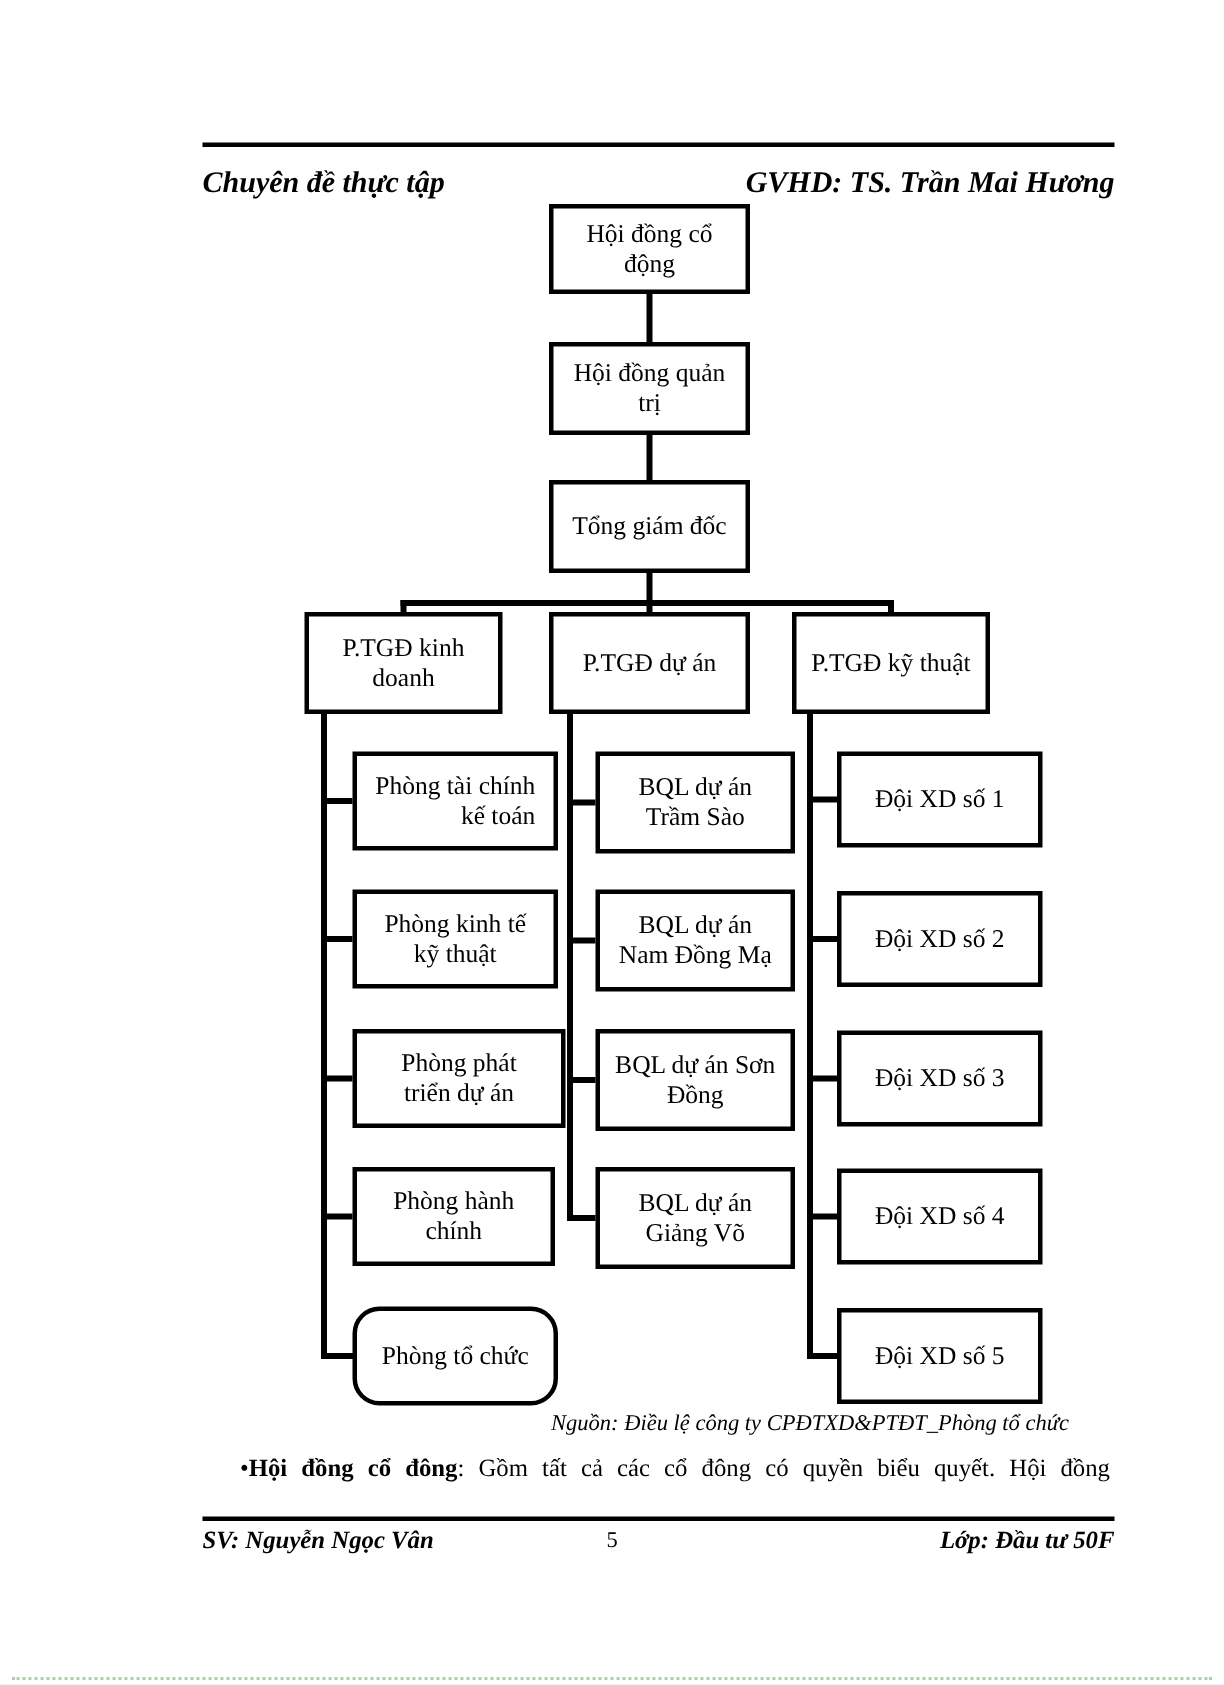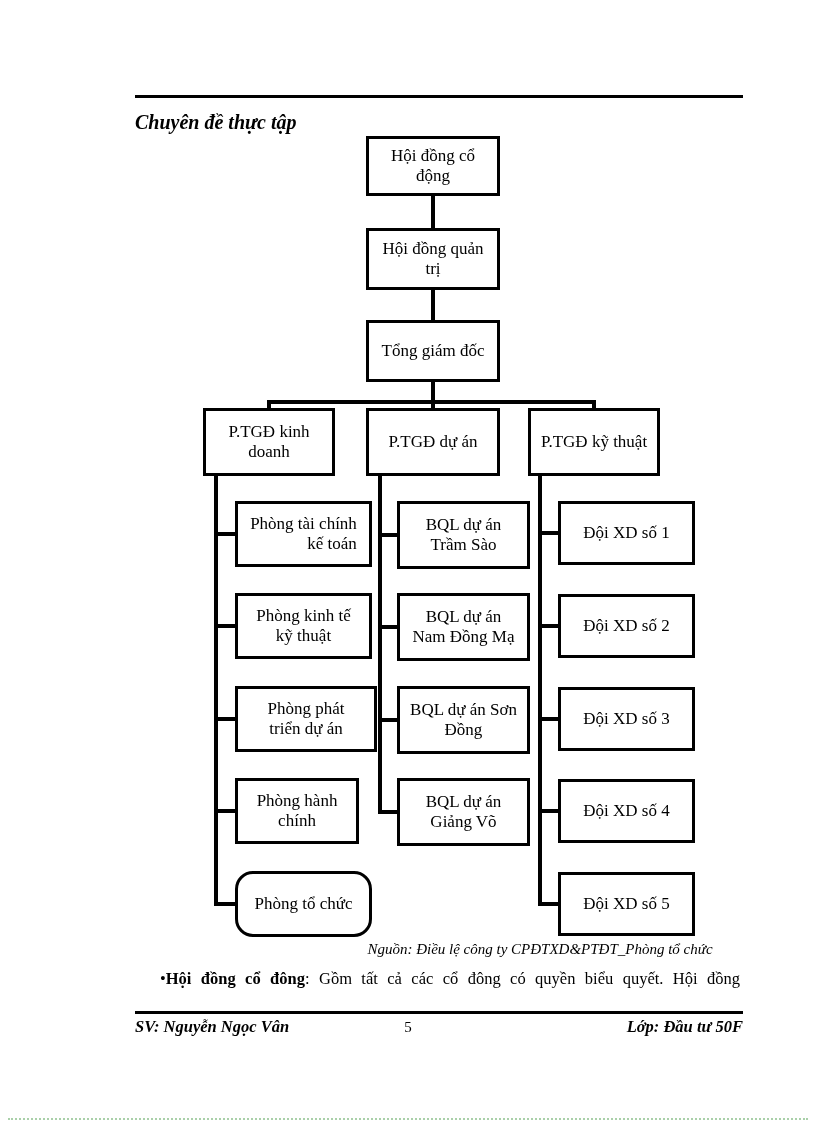--- a/index.html
+++ b/index.html
@@ -40,20 +40,21 @@
   }
   .bottom-dots{position:absolute;left:8px;right:8px;bottom:3px;height:0;border-top:2px dotted #94c594;opacity:.8;}
 </style>
 </head>
 <body>
 
 <div class="page">
 
   <div class="header">
     <span>Chuyên đề thực tập</span>
+    <span>GVHD: TS. Trần Mai Hương</span>
   </div>
   <div class="header-rule"></div>
 
   <svg class="connectors" width="816" height="1123" id="connector-svg">
       <line x1="433" y1="196" x2="433" y2="231" stroke="#000" stroke-width="4"></line>
       <line x1="433" y1="290" x2="433" y2="322" stroke="#000" stroke-width="4"></line>
       <line x1="433" y1="382" x2="433" y2="404" stroke="#000" stroke-width="4"></line>
       <line x1="267" y1="402" x2="596" y2="402" stroke="#000" stroke-width="4"></line>
       <line x1="269" y1="400" x2="269" y2="410" stroke="#000" stroke-width="4"></line>
       <line x1="433" y1="400" x2="433" y2="410" stroke="#000" stroke-width="4"></line>
@@ -86,21 +87,21 @@
       <div class="obox" style="left: 203px; top: 408px; width: 132px; height: 68px;">P.TGĐ kinh
 doanh</div>
       <div class="obox" style="left: 366px; top: 408px; width: 134px; height: 68px;">P.TGĐ dự án</div>
       <div class="obox" style="left: 528px; top: 408px; width: 132px; height: 68px;">P.TGĐ kỹ thuật</div>
       <div class="obox" style="left: 235px; top: 501px; width: 137px; height: 66px; text-align: right;">Phòng tài chính
 kế toán</div>
       <div class="obox" style="left: 235px; top: 593px; width: 137px; height: 66px;">Phòng kinh tế
 kỹ thuật</div>
       <div class="obox" style="left: 235px; top: 686px; width: 142px; height: 66px;">Phòng phát
 triển dự án</div>
-      <div class="obox" style="left: 235px; top: 778px; width: 124px; height: 66px;">Phòng hành
+      <div class="obox" style="left: 235px; top: 778px; width: 135px; height: 66px;">Phòng hành
 chính</div>
       <div class="obox" style="left: 235px; top: 871px; width: 137px; height: 66px; border-radius: 18px;">Phòng tổ chức</div>
       <div class="obox" style="left: 397px; top: 501px; width: 133px; height: 68px;">BQL dự án
 Trầm Sào</div>
       <div class="obox" style="left: 397px; top: 593px; width: 133px; height: 68px;">BQL dự án
 Nam Đồng Mạ</div>
       <div class="obox" style="left: 397px; top: 686px; width: 133px; height: 68px;">BQL dự án Sơn
 Đồng</div>
       <div class="obox" style="left: 397px; top: 778px; width: 133px; height: 68px;">BQL dự án
 Giảng Võ</div>

